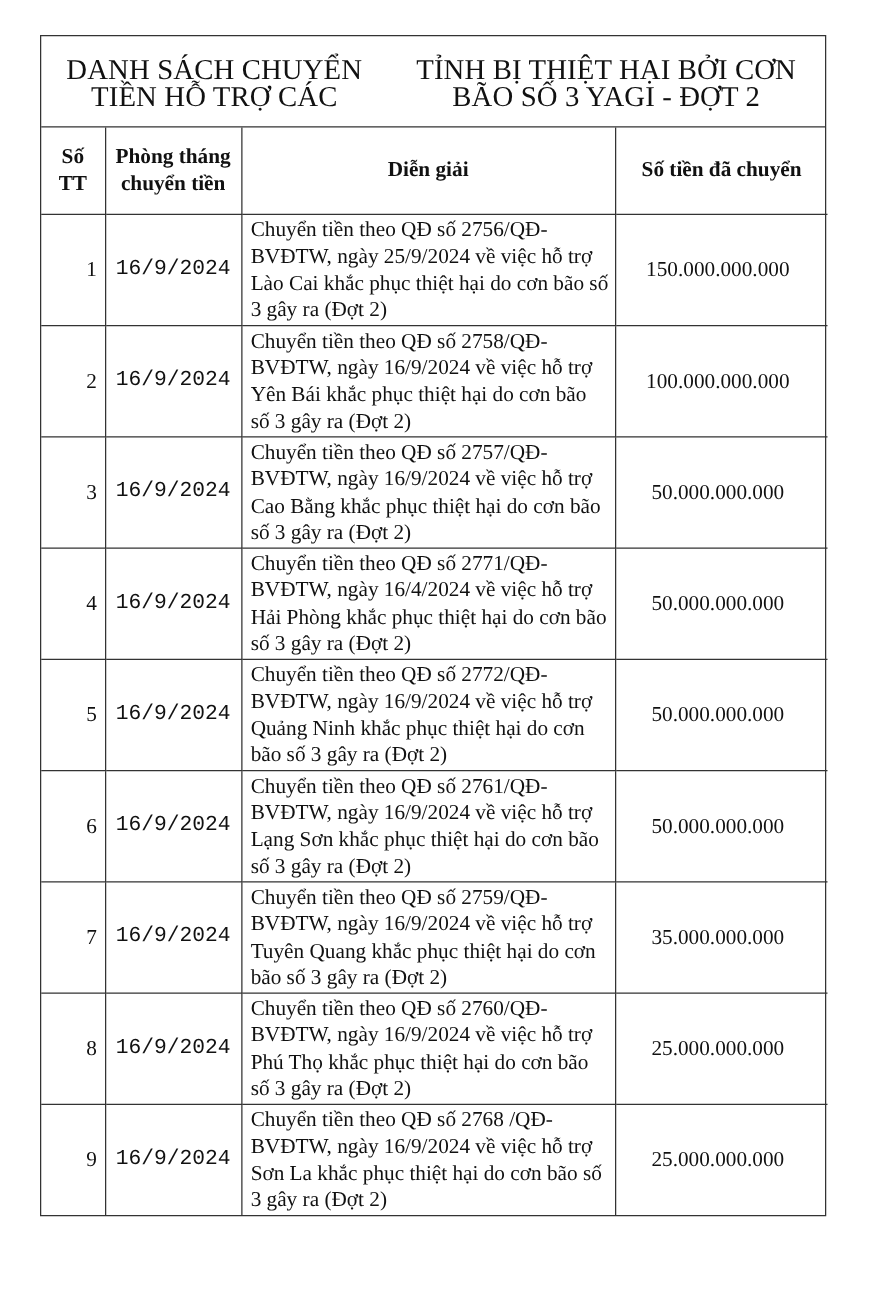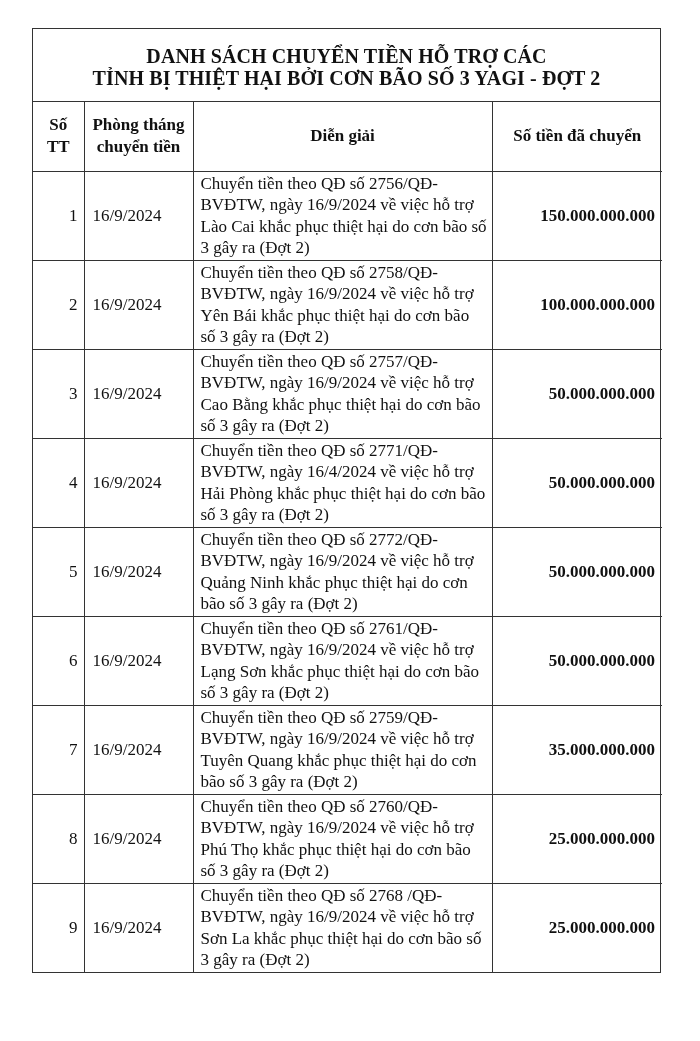--- a/index.html
+++ b/index.html
@@ -20,26 +20,26 @@
     left: 32px;
     top: 28px;
     width: 629px;
     border: 1.5px solid #333333;
     box-sizing: border-box;
   }
   .title-row {
     height: 73px;
     border-bottom: 1.5px solid #333333;
     display: flex;
-    flex-direction: column;
+    flex-direction: row;
     align-items: center;
     justify-content: center;
     text-align: center;
-    font-weight: bold;
-    font-size: 20px;
+    font-weight: normal;
+    font-size: 23px;
     line-height: 22px;
     letter-spacing: 0.1px;
     padding-top: 3px;
     box-sizing: border-box;
   }
   .subtitle-row {
     height: 45px;
     border-bottom: 1.5px solid #333333;
     font-style: italic;
     font-weight: bold;
@@ -79,29 +79,29 @@
     font-size: 17px;
     line-height: 21.5px;
   }
   td.no {
     text-align: right;
     padding-right: 6px;
   }
   td.date {
     text-align: left;
     padding-left: 8px;
+    font-family: Liberation Mono, monospace;
   }
   td.desc {
     text-align: left;
     padding: 0 4px 0 7px;
   }
   td.amt {
-    text-align: right;
+    text-align: center;
     padding-right: 7px;
-    font-weight: bold;
   }
 </style>
 </head>
 <body>
 
 <div class="doc">
   <div class="title-row">
     <div>DANH SÁCH CHUYỂN TIỀN HỖ TRỢ CÁC</div>
     <div>TỈNH BỊ THIỆT HẠI BỞI CƠN BÃO SỐ 3 YAGI - ĐỢT 2</div>
   </div>
@@ -124,21 +124,21 @@
           <div>chuyển tiền</div>
         </th>
         <th>Diễn giải</th>
         <th>Số tiền đã chuyển</th>
       </tr>
     </thead>
     <tbody>
       <tr>
         <td class="no">1</td>
         <td class="date">16/9/2024</td>
-        <td class="desc">Chuyển tiền theo QĐ số 2756/QĐ-BVĐTW, ngày 16/9/2024 về việc hỗ trợ Lào Cai khắc phục thiệt hại do cơn bão số 3 gây ra (Đợt 2)</td>
+        <td class="desc">Chuyển tiền theo QĐ số 2756/QĐ-BVĐTW, ngày 25/9/2024 về việc hỗ trợ Lào Cai khắc phục thiệt hại do cơn bão số 3 gây ra (Đợt 2)</td>
         <td class="amt">150.000.000.000</td>
       </tr>
       <tr>
         <td class="no">2</td>
         <td class="date">16/9/2024</td>
         <td class="desc">Chuyển tiền theo QĐ số 2758/QĐ-BVĐTW, ngày 16/9/2024 về việc hỗ trợ Yên Bái khắc phục thiệt hại do cơn bão số 3 gây ra (Đợt 2)</td>
         <td class="amt">100.000.000.000</td>
       </tr>
       <tr>
         <td class="no">3</td>

